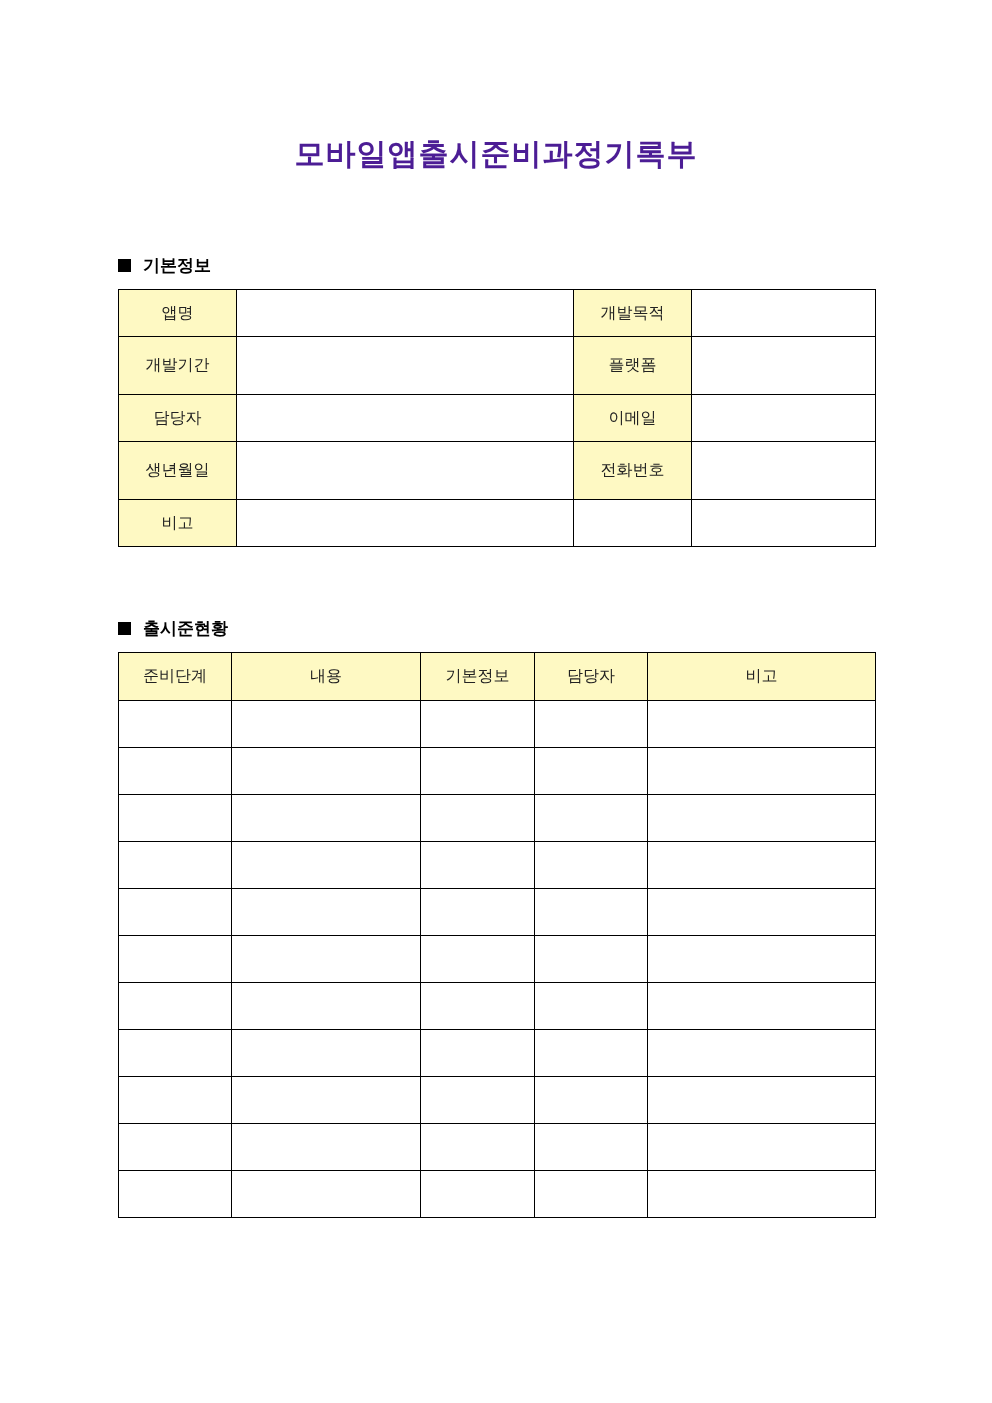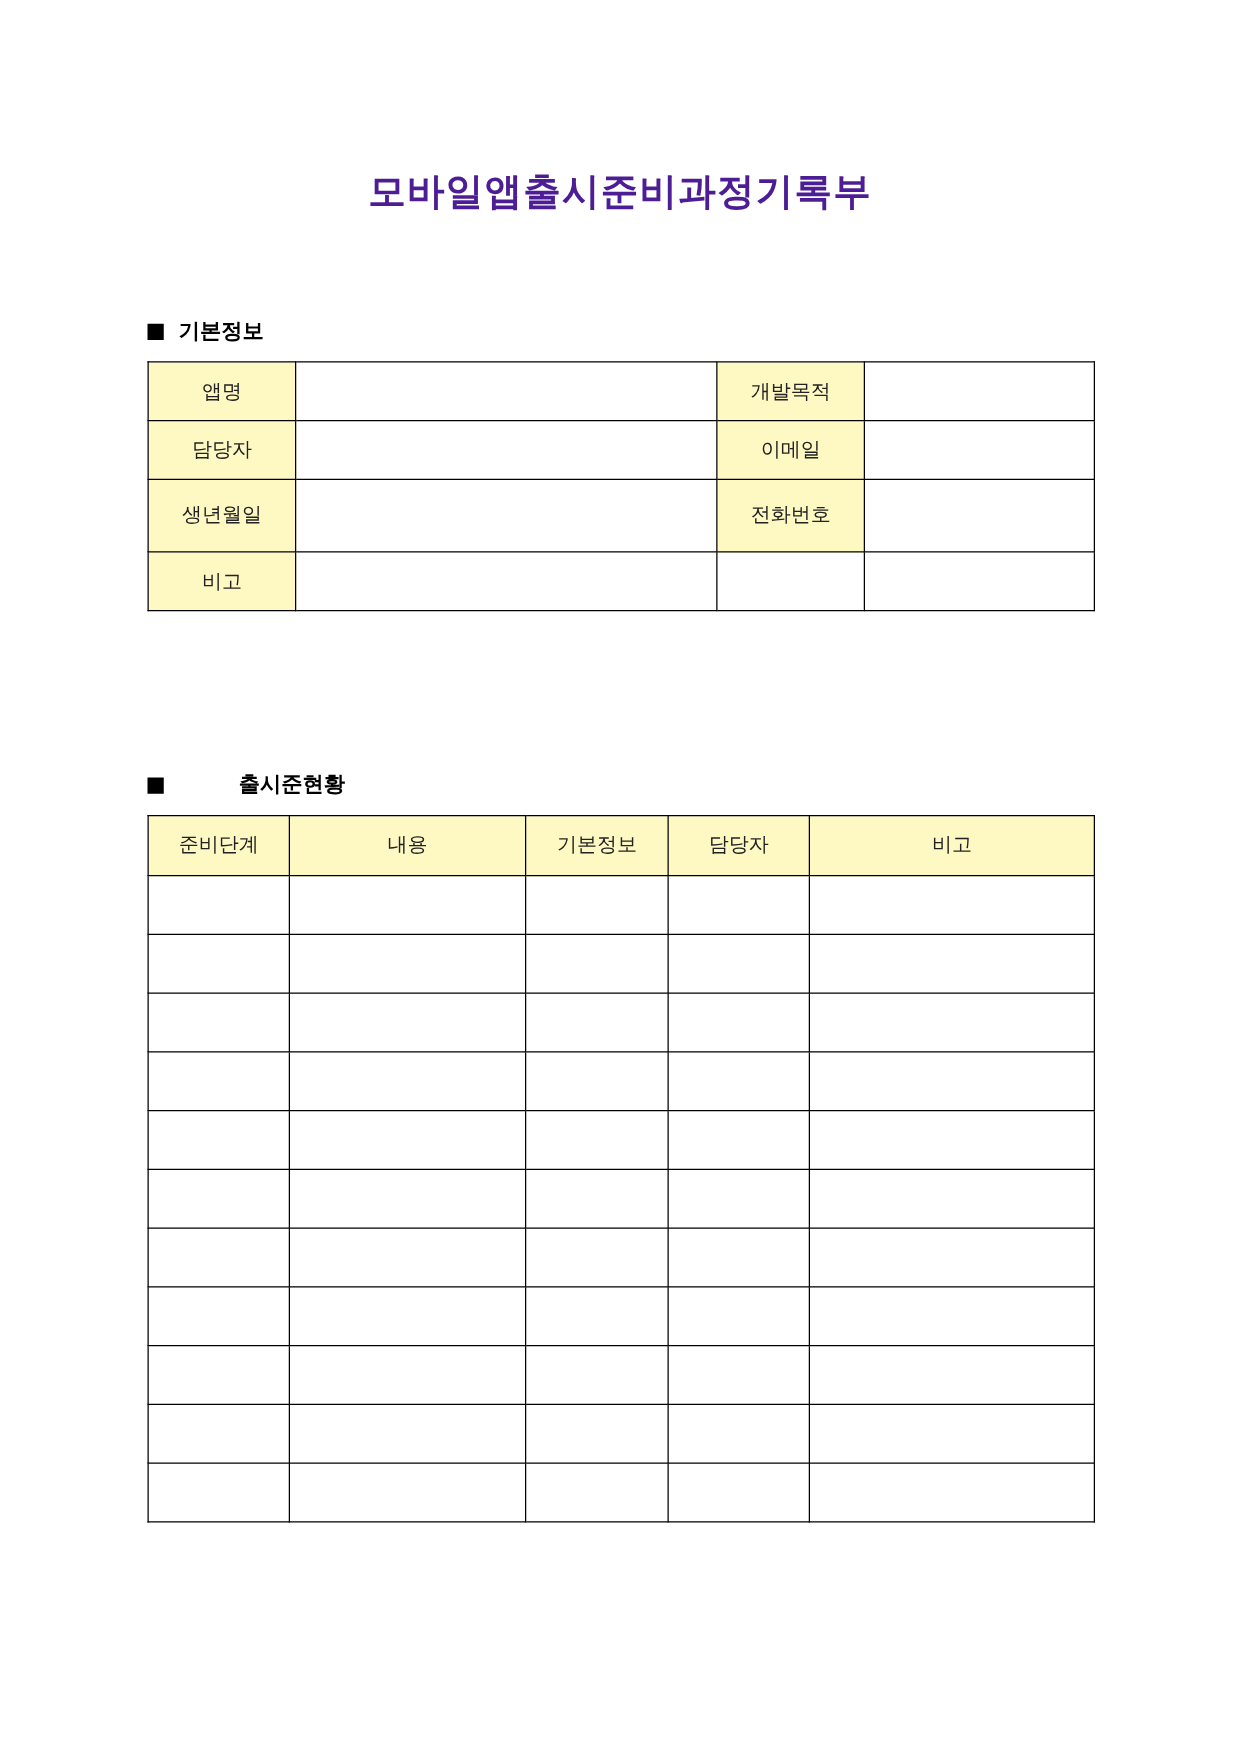--- a/index.html
+++ b/index.html
@@ -30,20 +30,26 @@
       <col style="width:118px">
       <col style="width:184px">
   </colgroup>
   <tbody>
     <tr style="height:47px">
       <td class="lbl">앱명</td>
       <td></td>
       <td class="lbl">개발목적</td>
       <td></td>
     </tr>
+    <tr style="height:58px">
+      <td class="lbl">개발기간</td>
+      <td></td>
+      <td class="lbl">플랫폼</td>
+      <td></td>
+    </tr>
     <tr style="height:47px">
       <td class="lbl">담당자</td>
       <td></td>
       <td class="lbl">이메일</td>
       <td></td>
     </tr>
     <tr style="height:58px">
       <td class="lbl">생년월일</td>
       <td></td>
       <td class="lbl">전화번호</td>
@@ -51,21 +57,21 @@
     </tr>
     <tr style="height:47px">
       <td class="lbl">비고</td>
       <td></td>
       <td></td>
       <td></td>
     </tr>
   </tbody>
 </table>
 
-<div class="section-heading" style="top:617px;gap:48px;">
+<div class="section-heading" style="top:617px;">
   <span class="sq"></span>
   <span>출시준현황</span>
 </div>
 
 <table id="release-status">
   <colgroup>
     <col style="width:113px">
       <col style="width:189px">
       <col style="width:114px">
       <col style="width:113px">

